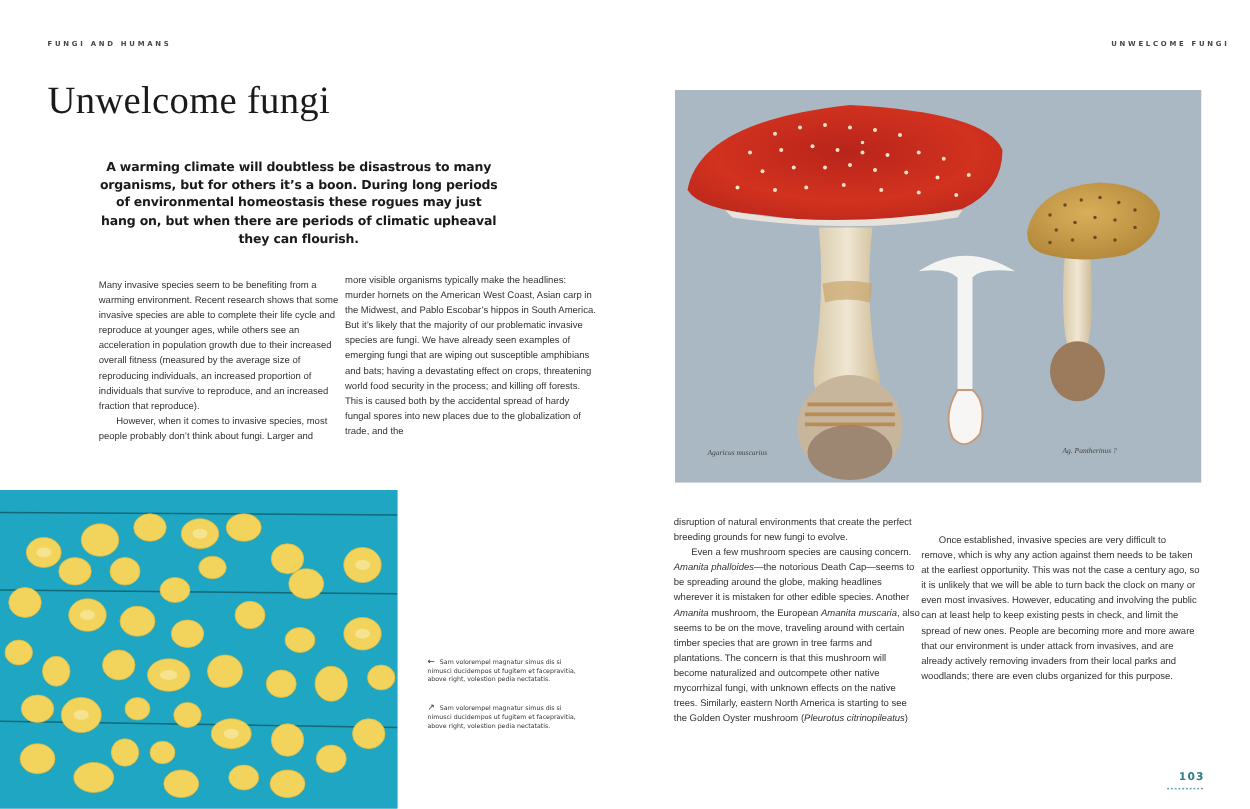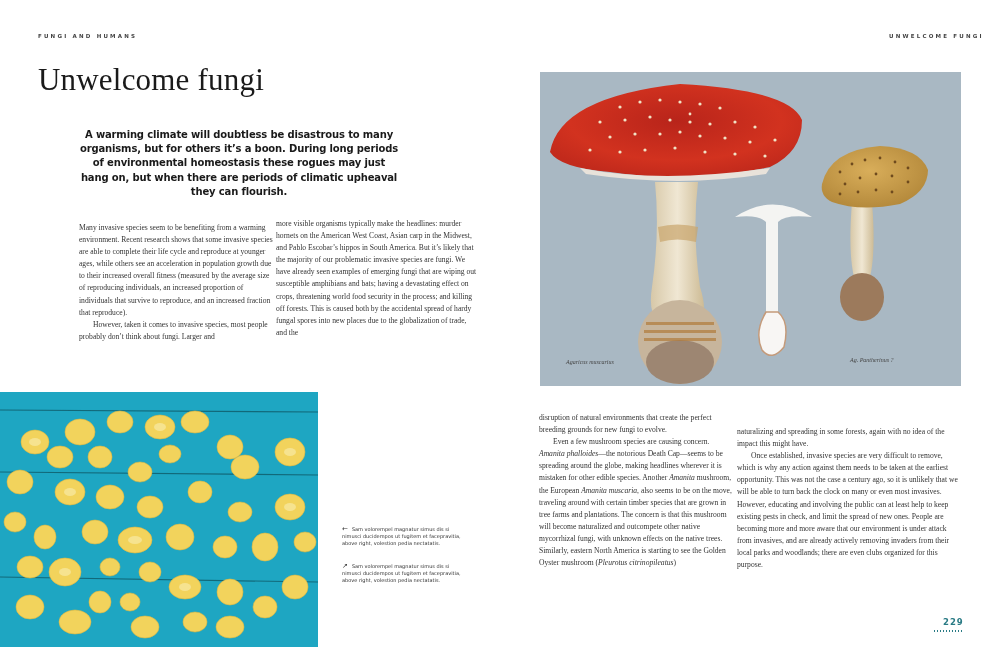--- a/index.html
+++ b/index.html
@@ -20,21 +20,21 @@
       font-family: "Liberation Serif", serif; font-weight: normal;
       font-size: 31px; color: #1a1a1a; letter-spacing: 0.2px;
     }
     .standfirst {
       position: absolute; left: 79px; top: 128px; width: 320px; margin: 0;
       font-family: "DejaVu Sans", sans-serif; font-weight: bold;
       font-size: 10px; line-height: 14.2px; color: #1a1a1a; letter-spacing: -0.15px; text-align: center;
     }
     .col {
       position: absolute; width: 196px; margin: 0;
-      font-family: Liberation Serif, serif;
+      font-family: Liberation Sans, sans-serif;
       font-size: 7.6px; line-height: 12.1px; color: #333;
       text-align: left;
     }
     .col p { margin: 0; }
     .col p.indent { text-indent: 14px; }
     #col1 { left: 79px; top: 222px; }
     #col2 { left: 276px; top: 218px; width: 202px; }
     #col3 { left: 539px; top: 412px; width: 198px; }
     #col4 { left: 737px; top: 426px; width: 225px; }
     .img { position: absolute; overflow: hidden; }
@@ -70,21 +70,21 @@
 
 <div class="running-head" id="rh-left">FUNGI AND HUMANS</div>
 <div class="running-head" id="rh-right">UNWELCOME FUNGI</div>
 
 <h1 class="title">Unwelcome fungi</h1>
 
 <p class="standfirst">A warming climate will doubtless be disastrous to many organisms, but for others it’s a boon. During long periods of environmental homeostasis these rogues may just hang on, but when there are periods of climatic upheaval they can flourish.</p>
 
 <div class="col" id="col1">
   <p>Many invasive species seem to be benefiting from a warming environment. Recent research shows that some invasive species are able to complete their life cycle and reproduce at younger ages, while others see an acceleration in population growth due to their increased overall fitness (measured by the average size of reproducing individuals, an increased proportion of individuals that survive to reproduce, and an increased fraction that reproduce).</p>
-  <p class="indent">However, taken it comes to invasive species, most people probably don’t think about fungi. Larger and</p>
+  <p class="indent">However, when it comes to invasive species, most people probably don’t think about fungi. Larger and</p>
 </div>
 
 <div class="col" id="col2">
   <p>more visible organisms typically make the headlines: murder hornets on the American West Coast, Asian carp in the Midwest, and Pablo Escobar’s hippos in South America. But it’s likely that the majority of our problematic invasive species are fungi. We have already seen examples of emerging fungi that are wiping out susceptible amphibians and bats; having a devastating effect on crops, threatening world food security in the process; and killing off forests. This is caused both by the accidental spread of hardy fungal spores into new places due to the globalization of trade, and the</p>
 </div>
 
 <div class="img" id="painting">
   <svg width="421" height="314" viewBox="0 0 421 314">
     <defs>
       <radialGradient id="capRed" cx="50%" cy="40%" r="60%">
@@ -248,18 +248,17 @@
 <div class="caption" id="cap2">
   <span class="arrow">↗</span><span>Sam volorempel magnatur simus dis si nimusci ducidempos ut fugitem et facepravitia, above right, volestion pedia nectatatis.</span>
 </div>
 
 <div class="col" id="col3">
   <p>disruption of natural environments that create the perfect breeding grounds for new fungi to evolve.</p>
   <p class="indent"><span>Even a few mushroom species are causing concern.</span> <em>Amanita phalloides</em><span>—the notorious Death Cap—seems to be spreading around the globe, making headlines wherever it is mistaken for other edible species. Another</span> <em>Amanita</em> <span>mushroom, the European</span> <em>Amanita muscaria</em><span>, also seems to be on the move, traveling around with certain timber species that are grown in tree farms and plantations. The concern is that this mushroom will become naturalized and outcompete other native mycorrhizal fungi, with unknown effects on the native trees. Similarly, eastern North America is starting to see the Golden Oyster mushroom (</span><em>Pleurotus citrinopileatus</em><span>)</span></p>
 </div>
 
 <div class="col" id="col4">
-  <p>naturalizing and spreading in some forests, again with no idea of the impact this might have.</p>
   <p class="indent">Once established, invasive species are very difficult to remove, which is why any action against them needs to be taken at the earliest opportunity. This was not the case a century ago, so it is unlikely that we will be able to turn back the clock on many or even most invasives. However, educating and involving the public can at least help to keep existing pests in check, and limit the spread of new ones. People are becoming more and more aware that our environment is under attack from invasives, and are already actively removing invaders from their local parks and woodlands; there are even clubs organized for this purpose.</p>
 </div>
 
-<div class="folio">229</div>
+<div class="folio">103</div>
 <div class="folio-dots"></div>
 
 </body></html>

